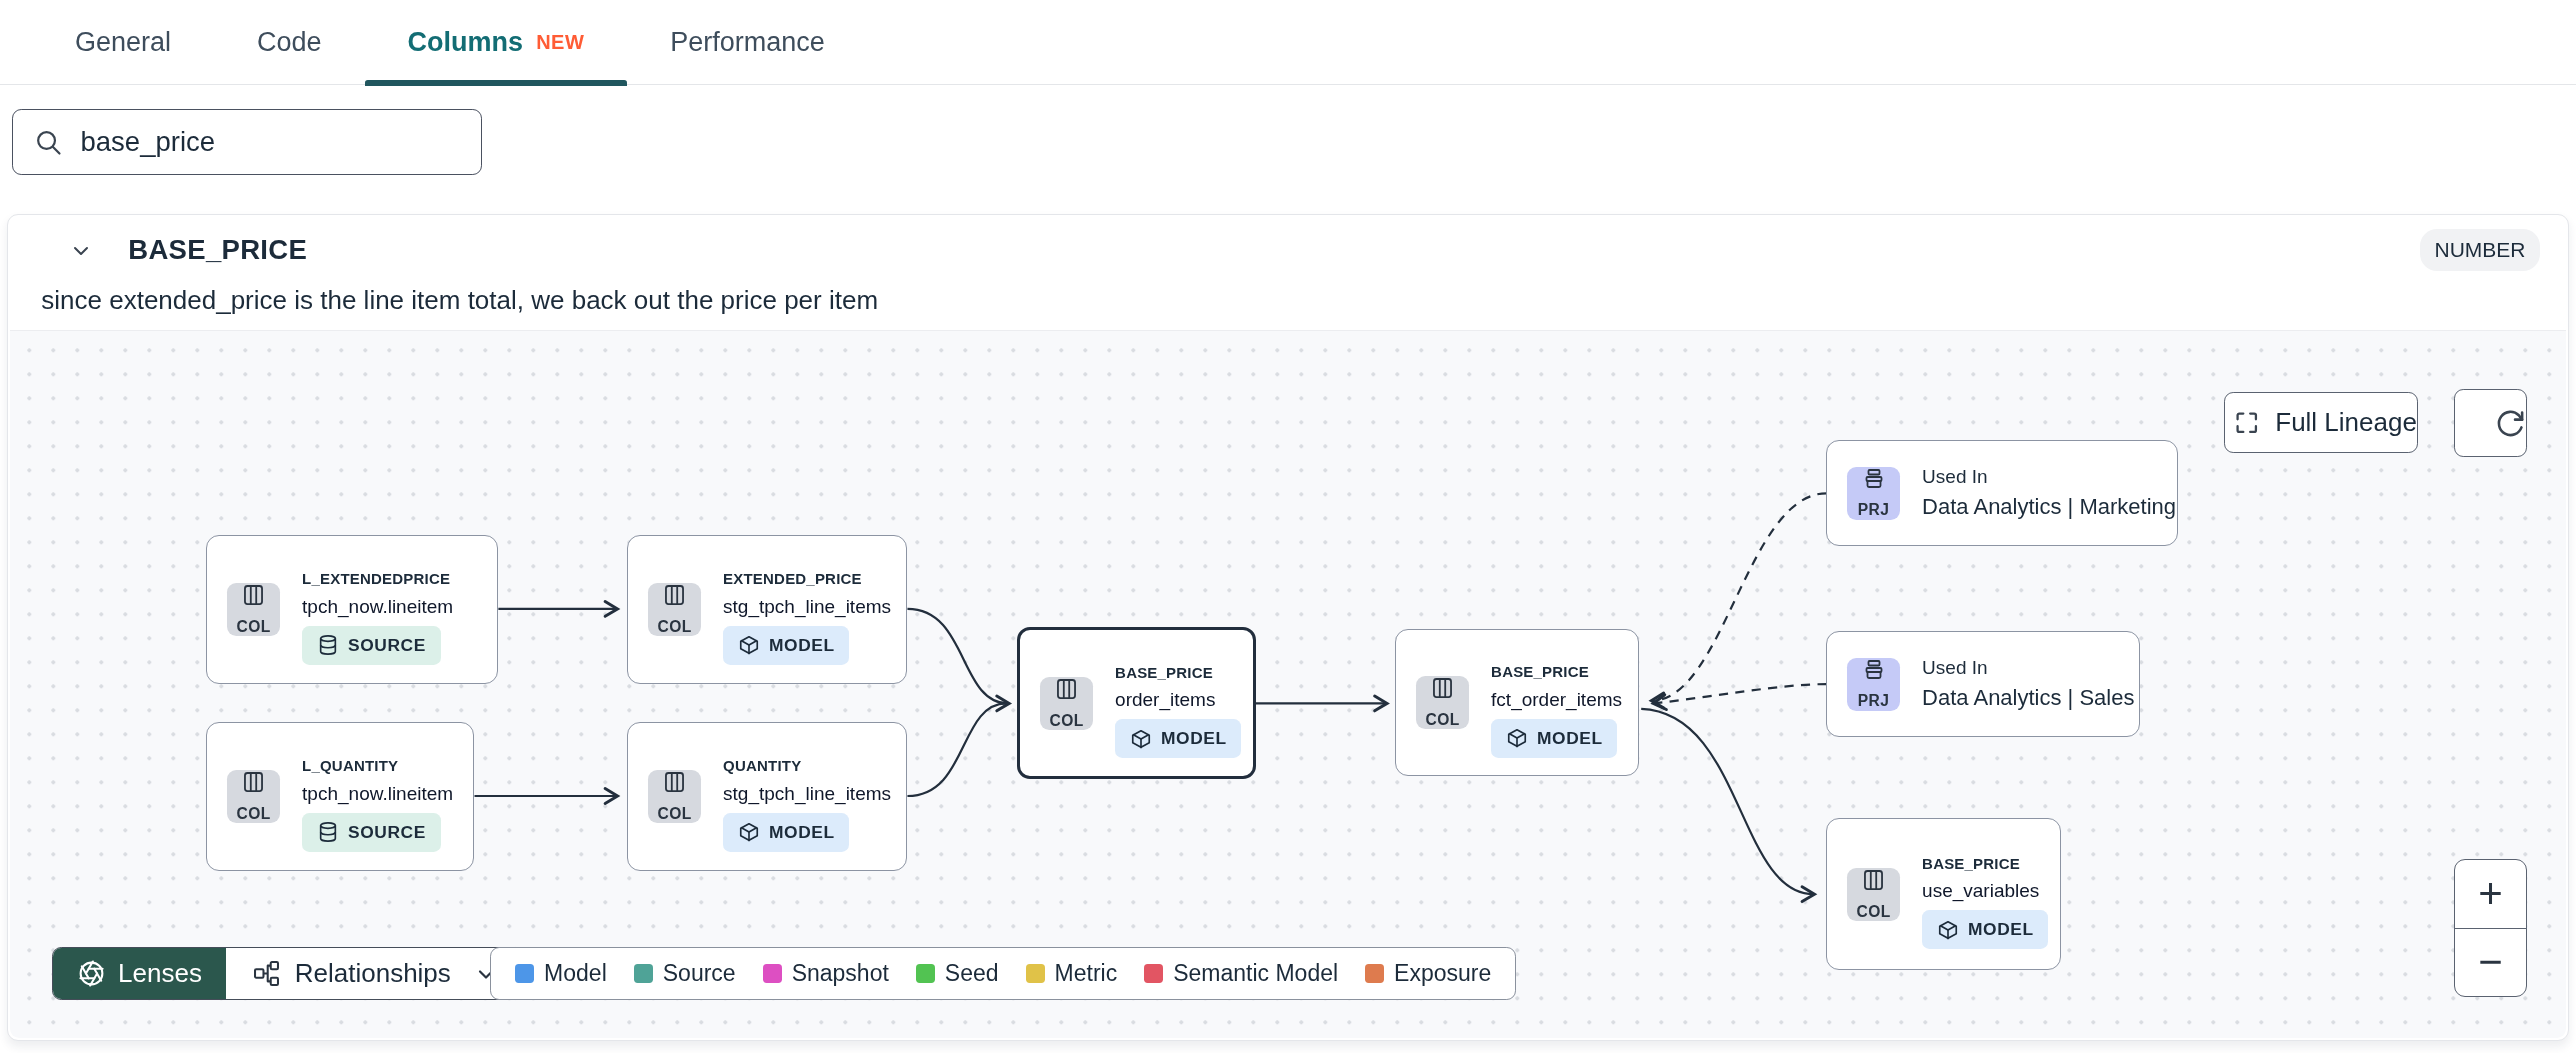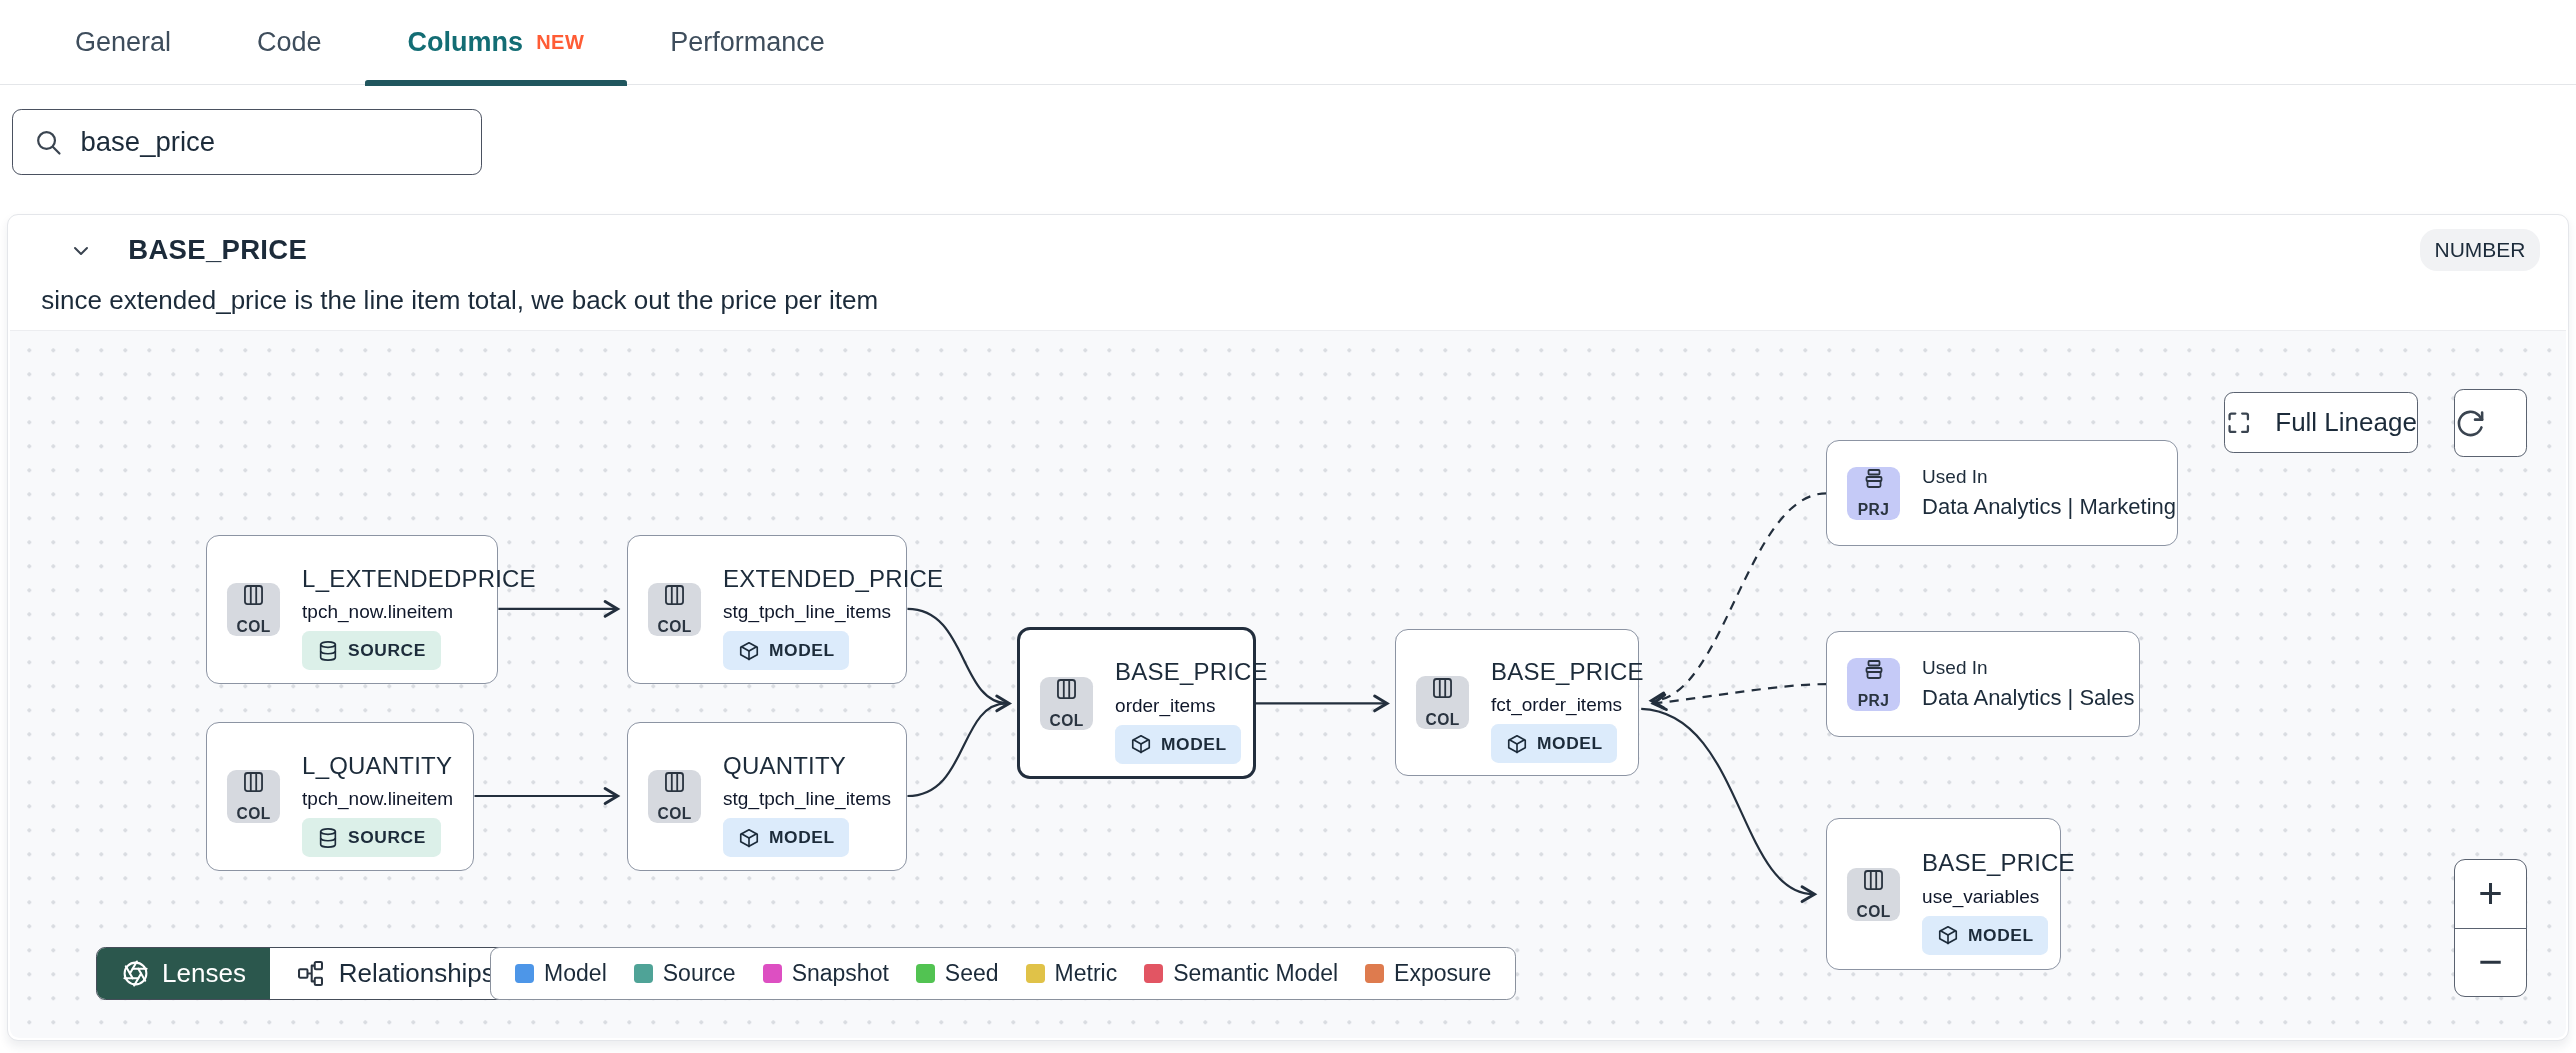--- a/index.html
+++ b/index.html
@@ -33,38 +33,38 @@
     background-image:radial-gradient(#D9DCE1 2px, transparent 2.1px); background-size:24px 24px; background-position:7.3px 7.3px;
     border-top:1.8px solid #ECEDF0; border-radius:0 0 9.2px 9.2px; overflow:hidden; }
   .edges { position:absolute; top:0; left:0; }
 
   .node { position:absolute; background:#fff; border:1.8px solid #8C94A3; border-radius:13px; display:flex; align-items:center; padding:0 18.3px 0 20px; cursor:pointer; }
   .node.selected { border:3.7px solid #222E3D; }
   .chip { width:53px; height:53px; border-radius:9.2px; background:#D6D9DF; color:#2A3440; display:flex; flex-direction:column; align-items:center; justify-content:center; flex:0 0 auto;gap:10px; }
   .chip.prj { background:#C5CAF7; }
   .chip .chip-label { font-size:15.6px; font-weight:700; margin-top:0.9px; letter-spacing:0.5px; }
   .node-body { margin-left:22px; display:flex; flex-direction:column; align-items:flex-start; gap:8.3px; }
-  .node-title { font-size:24px; font-weight:400; letter-spacing:0.2px; white-space:nowrap;margin-top:16px; }
+  .node-title { font-size:15px; font-weight:700; letter-spacing:0.2px; white-space:nowrap;margin-top:16px; }
   .node-sub { font-size:19px; color:#0f172a; white-space:nowrap; }
   .res-badge { display:flex; align-items:center; gap:9.2px; height:39px; border-radius:7.3px; padding:0 14.7px; font-size:17.4px; font-weight:700; letter-spacing:0.6px; color:#1C2B3A; }
   .res-badge.source { background:#DCF0E9; }
   .res-badge.model { background:#DCEBFB; }
   .usedin-label { font-size:19px; }
   .usedin-name { font-size:22px; font-weight:500; margin-top:6.4px; white-space:nowrap; }
 
   
-  .ctl-btn { position:absolute; background:#fff; border:1.8px solid #5A6270; border-radius:9.2px; display:flex; align-items:center; justify-content:space-between; gap:14.7px; color:#1C2B3A; cursor:pointer; }
+  .ctl-btn { position:absolute; background:#fff; border:1.8px solid #5A6270; border-radius:9.2px; display:flex; align-items:center; justify-content:flex-end; gap:14.7px; color:#1C2B3A; cursor:pointer; }
   .full-lineage { right:148px; top:61px; width:194px; height:61px; font-size:26px; }
   .refresh { right:39px; top:58px; width:73px; height:68px; }
   .zoomctl { position:absolute; right:39px; top:528px; width:73px; height:138px; background:#fff; border:1.8px solid #5A6270; border-radius:11px; display:flex; flex-direction:column; overflow:hidden; }
   .zoomctl .zbtn { flex:1; display:flex; align-items:center; justify-content:center; font-size:42px; font-weight:300; color:#2A3440; cursor:pointer; }
   .zoomctl .zbtn:first-child { border-bottom:1.8px solid #5A6270; }
 
   
-  .combo { position:absolute; left:42px; top:616px; height:53px; display:flex; border:1.8px solid #454D59; border-radius:9.2px; background:#fff; overflow:hidden;margin-left:44px; }
+  .combo { position:absolute; left:42px; top:616px; height:53px; display:flex; border:1.8px solid #454D59; border-radius:9.2px; background:#fff; overflow:hidden; }
   .seg-lenses { background:#2B574D; color:#fff; display:flex; align-items:center; gap:12px; padding:0 24px; font-size:26px; cursor:pointer; }
   .seg-rel { display:flex; align-items:center; gap:13.8px; padding:0 26px; font-size:26px; color:#1C2B3A; cursor:pointer; }
   .seg-rel svg.chev { margin-left:9.2px; }
 
   .legend { position:absolute; left:480px; top:616px; height:53px; display:flex; align-items:center; gap:27px; padding:0 24px; background:#fff; border:1.8px solid #8A919D; border-radius:9.2px; }
   .legend-item { display:flex; align-items:center; gap:10px; font-size:23px; color:#1C2B3A; white-space:nowrap; }
   .swatch { width:19px; height:19px; border-radius:3.7px; flex:0 0 auto; }
 </style>
 </head>
 <body>

